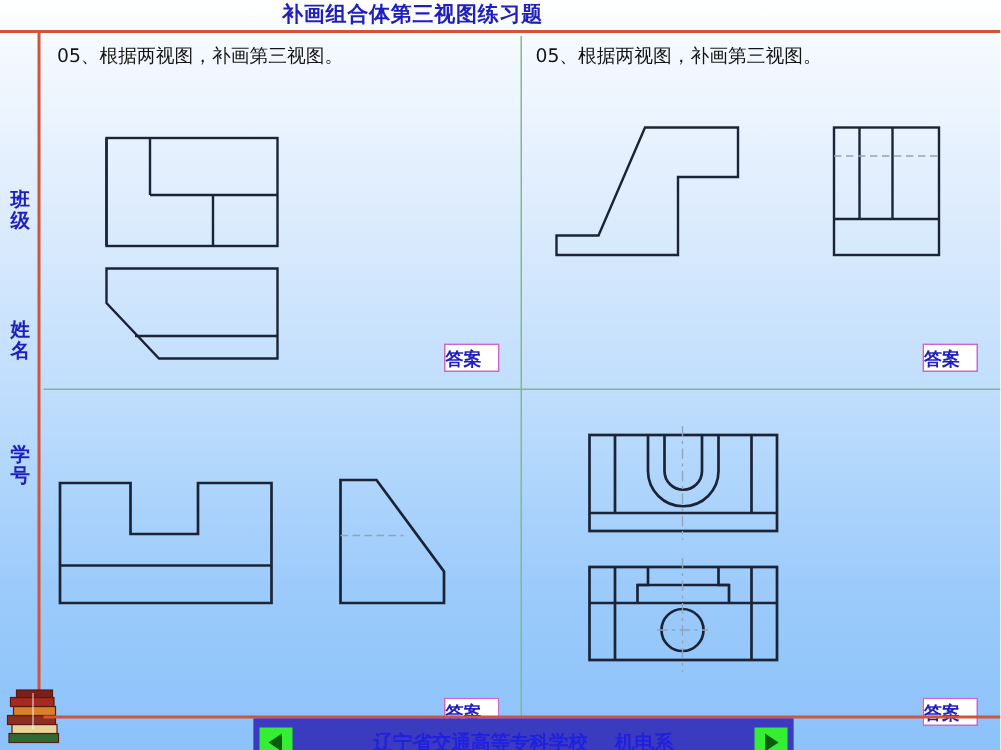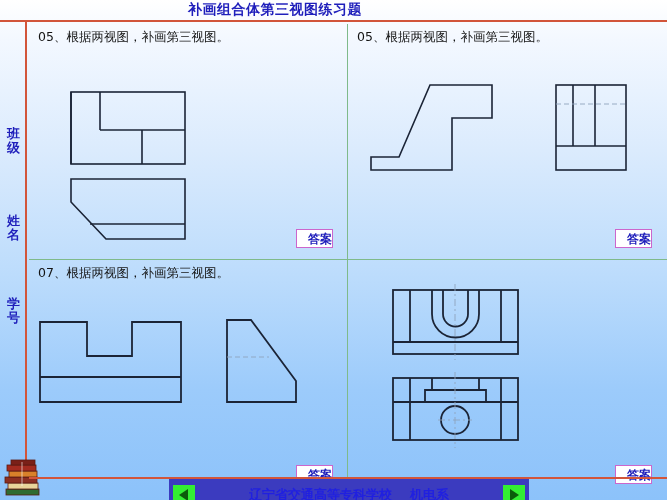--- a/index.html
+++ b/index.html
@@ -67,21 +67,21 @@
     position:absolute;left:9px;top:5px;
     font-size:12.5px;color:#141414;white-space:nowrap;
     font-family:"DejaVu Sans","Liberation Sans",sans-serif;
   }
   .answer-btn{
     position:absolute;
     width:37px;height:19px;
     border:1px solid #cc66cc;
     background:#ffffff;
     color:#1f1fbb;font-weight:bold;font-size:12px;line-height:19px;
-    text-align:right;
+    text-align:left;
     box-sizing:border-box;
     cursor:pointer;
     font-family:"DejaVu Sans","Liberation Sans",sans-serif;
   }
   #ans-05{left:267px;top:205px;}
   #ans-06{left:267px;top:205px;}
   #ans-07{left:267px;top:205px;}
   #ans-08{left:267px;top:205px;}
 
   .dwg{position:absolute;left:0;top:18px;width:319px;height:215px;}
@@ -190,21 +190,20 @@
           <line x1="208" y1="104" x2="278" y2="104"></line>
         </g>
         <g fill="none" stroke="#8fa4bd" stroke-width="0.9" stroke-dasharray="5 3">
           <line x1="208" y1="62" x2="278" y2="62"></line>
         </g>
       </svg>
       <div class="answer-btn" id="ans-06">答案</div>
     </div>
 
     <div class="cell" id="cell-07">
-      <div class="cell-title">07、根据两视图，补画第三视图。</div>
       <svg class="dwg" viewBox="0 0 319 215">
         <g fill="none" stroke="#1b2436" stroke-width="1.8" stroke-linejoin="miter">
 
           <polygon points="11,44 58,44 58,78 103,78 103,44 152,44 152,124 11,124"></polygon>
           <line x1="11" y1="99" x2="152" y2="99"></line>
 
           <polygon points="198,42 222,42 267,103 267,124 198,124"></polygon>
         </g>
         <g fill="none" stroke="#8fa4bd" stroke-width="0.9" stroke-dasharray="5 3">
           <line x1="198" y1="79" x2="240" y2="79"></line>

